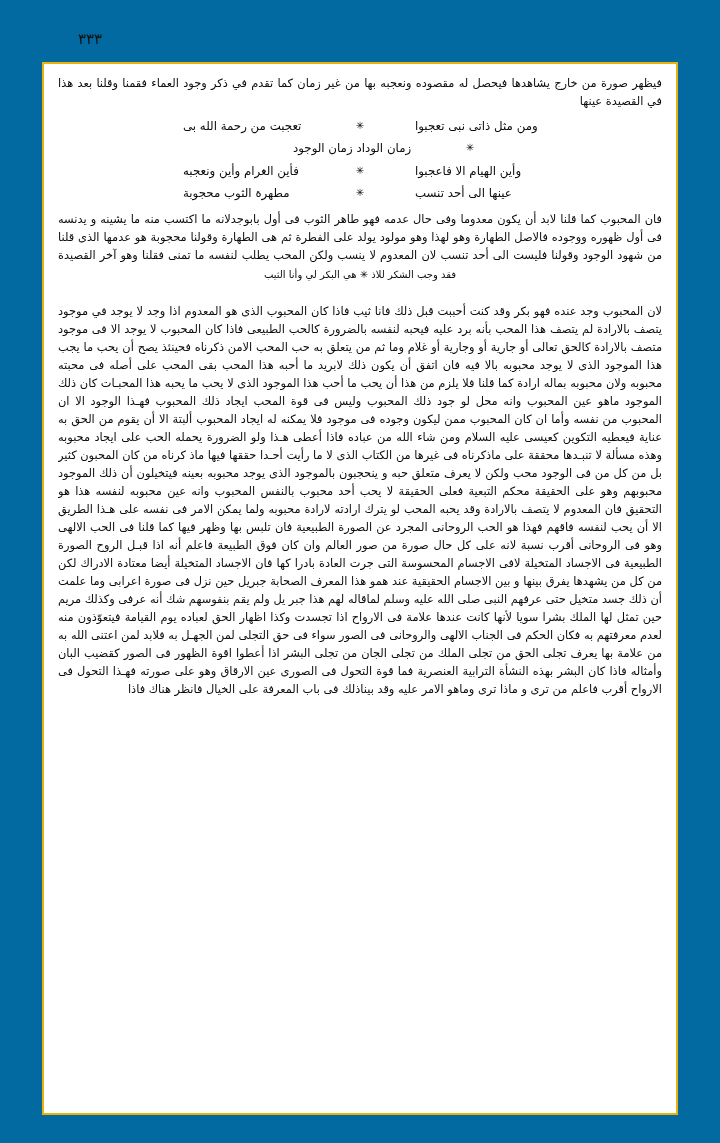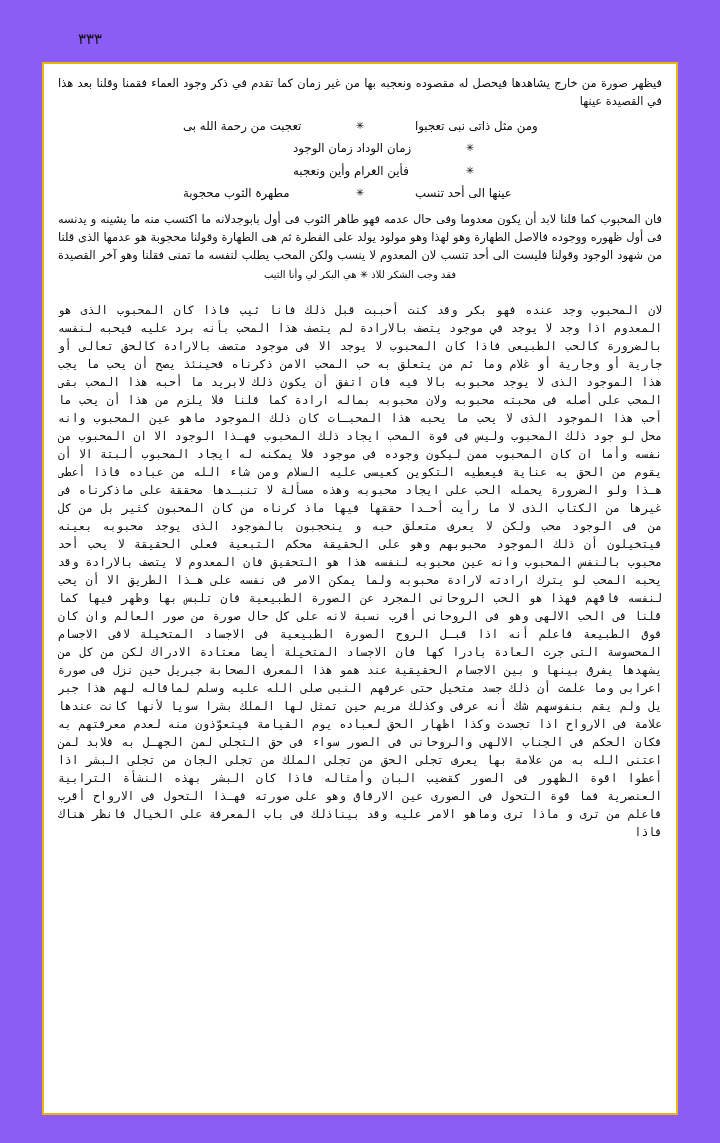--- a/index.html
+++ b/index.html
@@ -11,21 +11,21 @@
     width: 720px;
     height: 1143px;
     font-family: "DejaVu Sans", sans-serif;
     color: #0a0a0a;
     position: relative;
     overflow: hidden;
   }
   .page {
     position: absolute;
     inset: 0;
-    background: #8b5cf6;
+    background: #0369a1;
   }
   .page-number {
     position: absolute;
     top: 30px;
     left: 78px;
     font-size: 15px;
     letter-spacing: 0.5px;
     font-family: "DejaVu Sans", sans-serif;
     color: #111;
     direction: rtl;
@@ -95,21 +95,20 @@
     transform: translateY(-1px);
   }
   .sub-title {
     text-align: center;
     text-align-last: center;
     margin: 3px 0 2px 0;
     font-size: 10px;
   }
   .blk {
     margin-top: 19px;
-    font-family: Liberation Mono, monospace;
   }
   .lastline {
     text-align-last: right;
   }
 </style>
 </head>
 <body>
 
 <div class="page">
 
@@ -127,20 +126,21 @@
           <span class="star">✳</span>
           <span class="hemi right">تعجبت من رحمة الله بى</span>
         </div>
 
         <div class="verse-line">
           <span class="star">✳</span>
           <span class="hemi right">زمان الوداد زمان الوجود</span>
         </div>
 
         <div class="verse-line">
+          <span class="hemi left">وأين الهيام الا فاعجبوا</span>
           <span class="star">✳</span>
           <span class="hemi right">فأين الغرام وأين ونعجبه</span>
         </div>
 
         <div class="verse-line">
           <span class="hemi left">عينها الى أحد تنسب</span>
           <span class="star">✳</span>
           <span class="hemi right">مطهرة الثوب محجوبة</span>
         </div>
 

